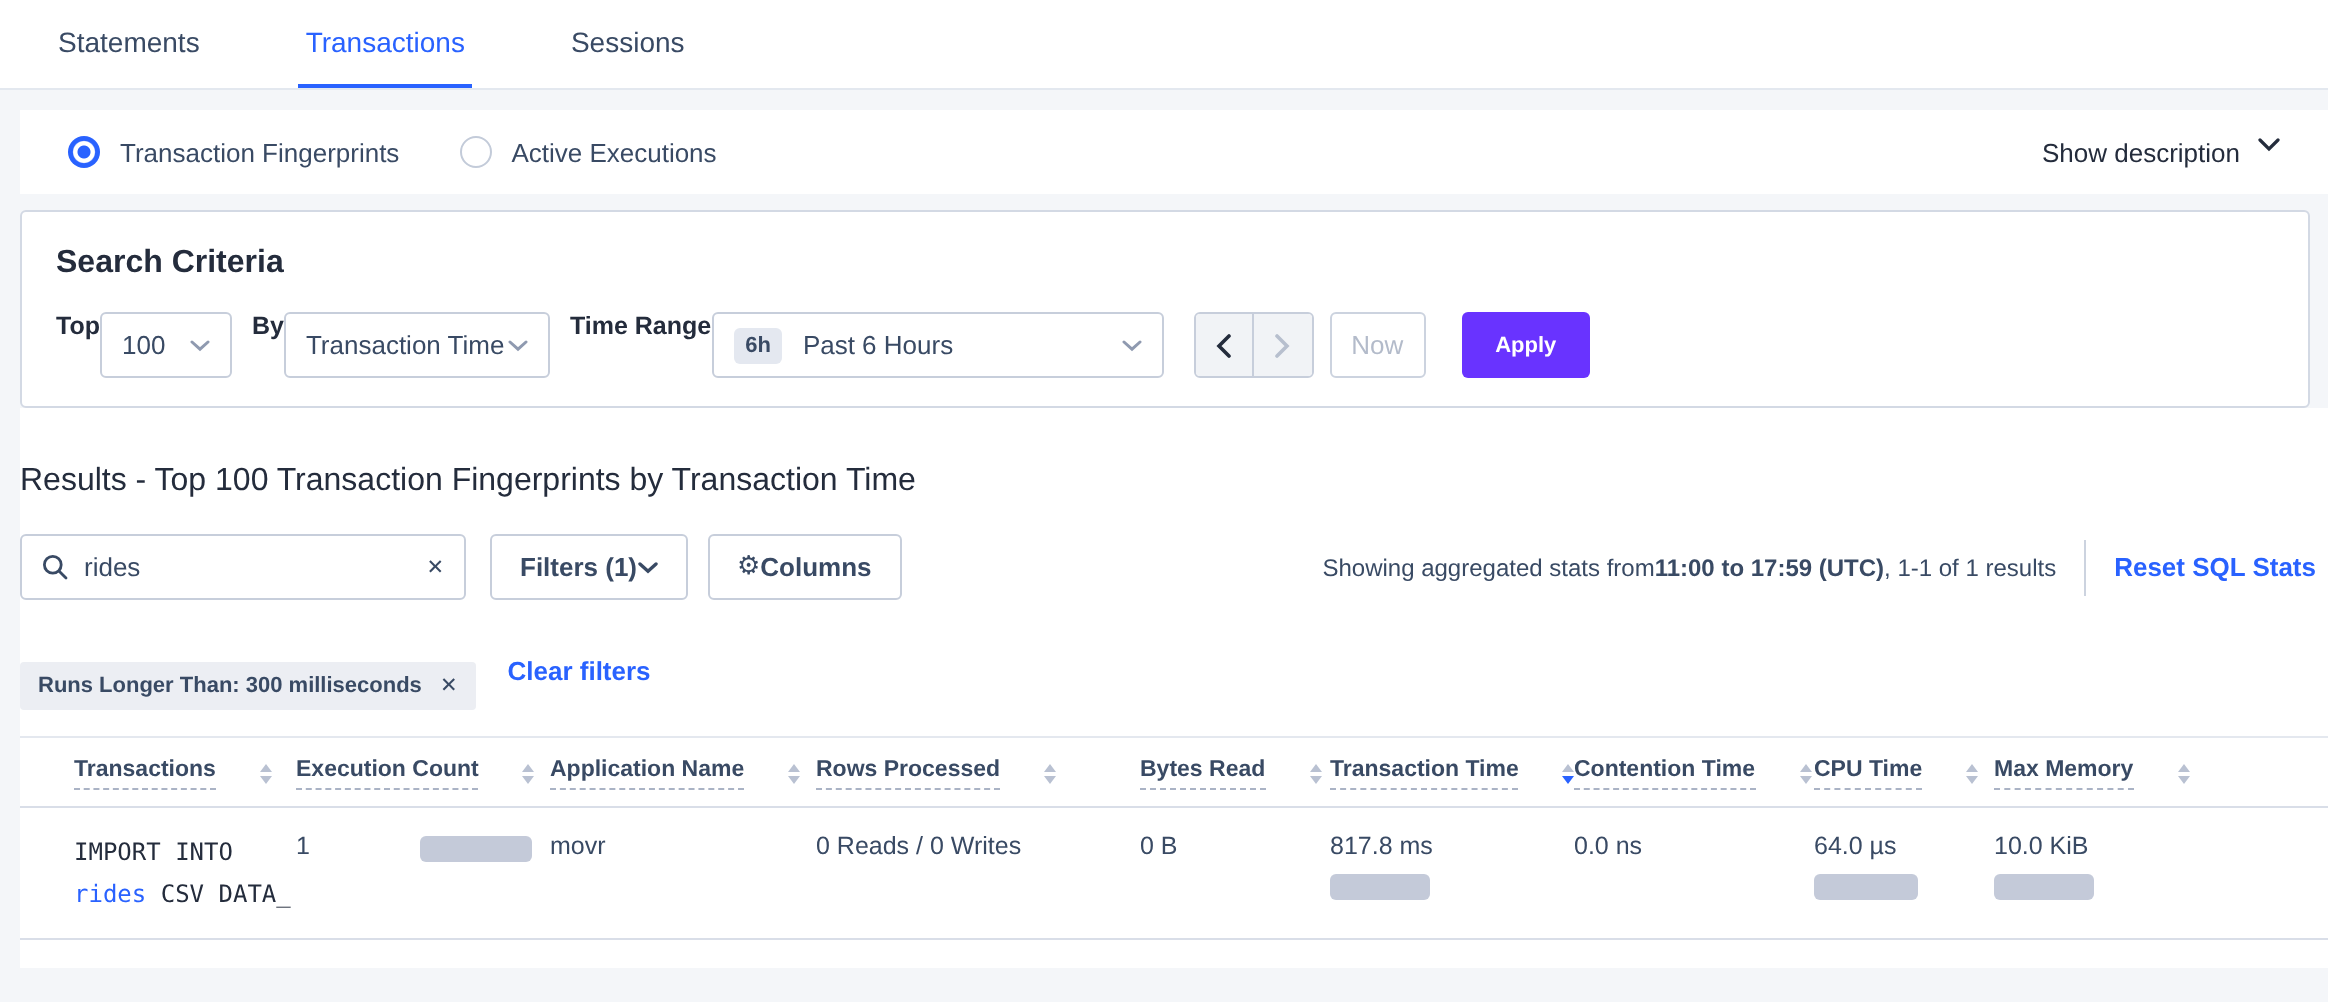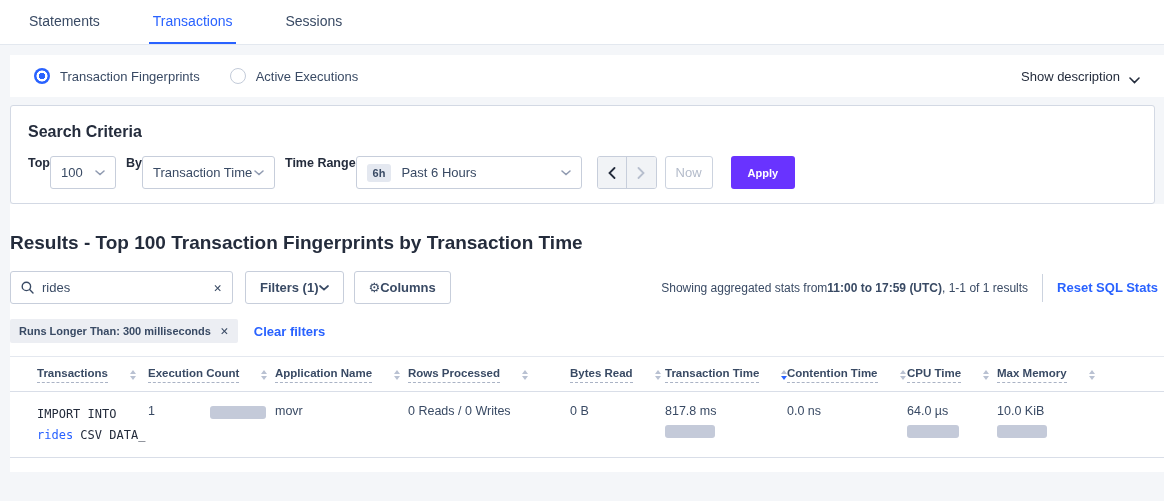--- a/index.html
+++ b/index.html
@@ -17,21 +17,21 @@
     border-bottom:2px solid transparent; padding:0 4px; cursor:pointer; }
   .tab.active { color:#2962ff; border-bottom-color:#2962ff; }
   
   .radio-row { margin:10px 0 8px 10px; background:#fff; height:42px;
     display:flex; align-items:center; padding:0 24px; }
   .radio-opt { display:flex; align-items:center; gap:10px; font-size:13px;
     color:#394a64; margin-right:30px; cursor:pointer; }
   .radio-dot { width:16px; height:16px; border-radius:50%; flex:none; }
   .radio-dot.sel { background:radial-gradient(circle,#2962ff 0 3px,#fff 3.5px 5.2px,#2962ff 5.8px 8px); }
   .radio-dot.unsel { border:1.5px solid #c3cbd9; background:#fff; }
-  .show-desc { margin-left:auto; display:flex; align-items:flex-end; gap:9px;
+  .show-desc { margin-left:auto; display:flex; align-items:flex-start; gap:9px;
     font-size:13px; color:#242c3c; cursor:pointer; }
   
   .card { margin:0 9px 0 10px; background:#fff; border:1px solid #d3d9e4;
     border-radius:3px; padding:17px 17px 14px; }
   .card-title { font-size:16px; font-weight:bold; color:#242c3c; }
   .controls { display:flex; align-items:flex-end; margin-top:15px; }
   .fgroup { display:flex; flex-direction:row; }
   .fgroup + .fgroup { margin-left:10px; }
   .flabel { font-size:12.5px; font-weight:bold; color:#242c3c; margin-bottom:7px; }
   .select { height:33px; border:1px solid #c7cedb; border-radius:3px;
@@ -50,42 +50,42 @@
     background:#f1f3f6; border:none; cursor:pointer; }
   .navbtn.prev { border-right:1px solid #c7cedb; }
   .btn-now { margin-left:8px; height:33px; width:48px; border:1px solid #ccd3df;
     border-radius:3px; background:#fff; color:#b3bbca; font-size:13px;
     font-family:inherit; cursor:default; }
   .btn-apply { margin-left:18px; height:33px; padding:0 17px; background:#6933ff;
     border-radius:3px; color:#fff; font-weight:bold; font-size:11px; border:none;
     font-family:inherit; cursor:pointer; }
   
   .results { margin-left:10px; background:#fff; padding:28px 0 14px 0; }
-  .results-head { font-size:19px; font-weight:bold; color:#242c3c; }
+  .results-head { font-size:16px; font-weight:normal; color:#242c3c; }
   .ctl-row { display:flex; align-items:center; margin-top:17px; padding-right:6px; }
   .searchbox { width:223px; height:33px; border:1px solid #c7cedb; border-radius:3px;
     display:flex; align-items:center; padding:0 10px; background:#fff; }
   .searchbox input { border:none; outline:none; flex:1; font-size:13px; color:#394a64;
     font-family:inherit; min-width:0; margin-left:8px; }
   .icon-x { color:#394a64; font-size:10.5px; cursor:pointer;
     font-family:"DejaVu Sans", sans-serif; }
   .btn { height:33px; border:1px solid #c7cedb; border-radius:3px; background:#fff;
     display:flex; align-items:center; padding:0 14px; font-size:13px;
     font-weight:bold; color:#394a64; cursor:pointer; font-family:inherit; }
   .filters-btn { margin-left:12px; }
   .columns-btn { margin-left:10px; }
   .gear { font-family:"DejaVu Sans", sans-serif; font-size:13px; font-weight:normal; }
   .stats { margin-left:auto; font-size:12px; color:#394a64; display:flex;
     align-items:center; white-space:nowrap; }
   .vdiv { width:1px; height:28px; background:#ccd3df; margin:0 14px; }
   .reset { color:#2962ff; font-size:13px; font-weight:600; cursor:pointer;
     white-space:nowrap; }
   .chip-row { display:flex; align-items:center; margin-top:15px; }
   .chip { background:#eceef3; border-radius:2px; height:24px; display:flex;
-    align-items:center; padding:0 9px; font-size:11px; font-weight:600; color:#394a64; }
+    align-items:center; padding:0 9px; font-size:11px; font-weight:600; color:#394a64;margin-top:16px; }
   .chip .icon-x { margin-left:9px; font-weight:bold; }
   .clearf { margin-left:16px; color:#2962ff; font-size:13px; font-weight:bold; cursor:pointer; }
   
   .table { margin-top:13px; border-top:1px solid #e4e8ef; }
   .trow { display:grid;
     grid-template-columns:111px 127px 133px 162px 95px 122px 120px 90px 1fr;
     padding:0 10px 0 27px; }
   .thead { border-bottom:1px solid #d9dee8; padding-top:10px; padding-bottom:8px;
     align-items:center; }
   .th { display:flex; align-items:center; }

